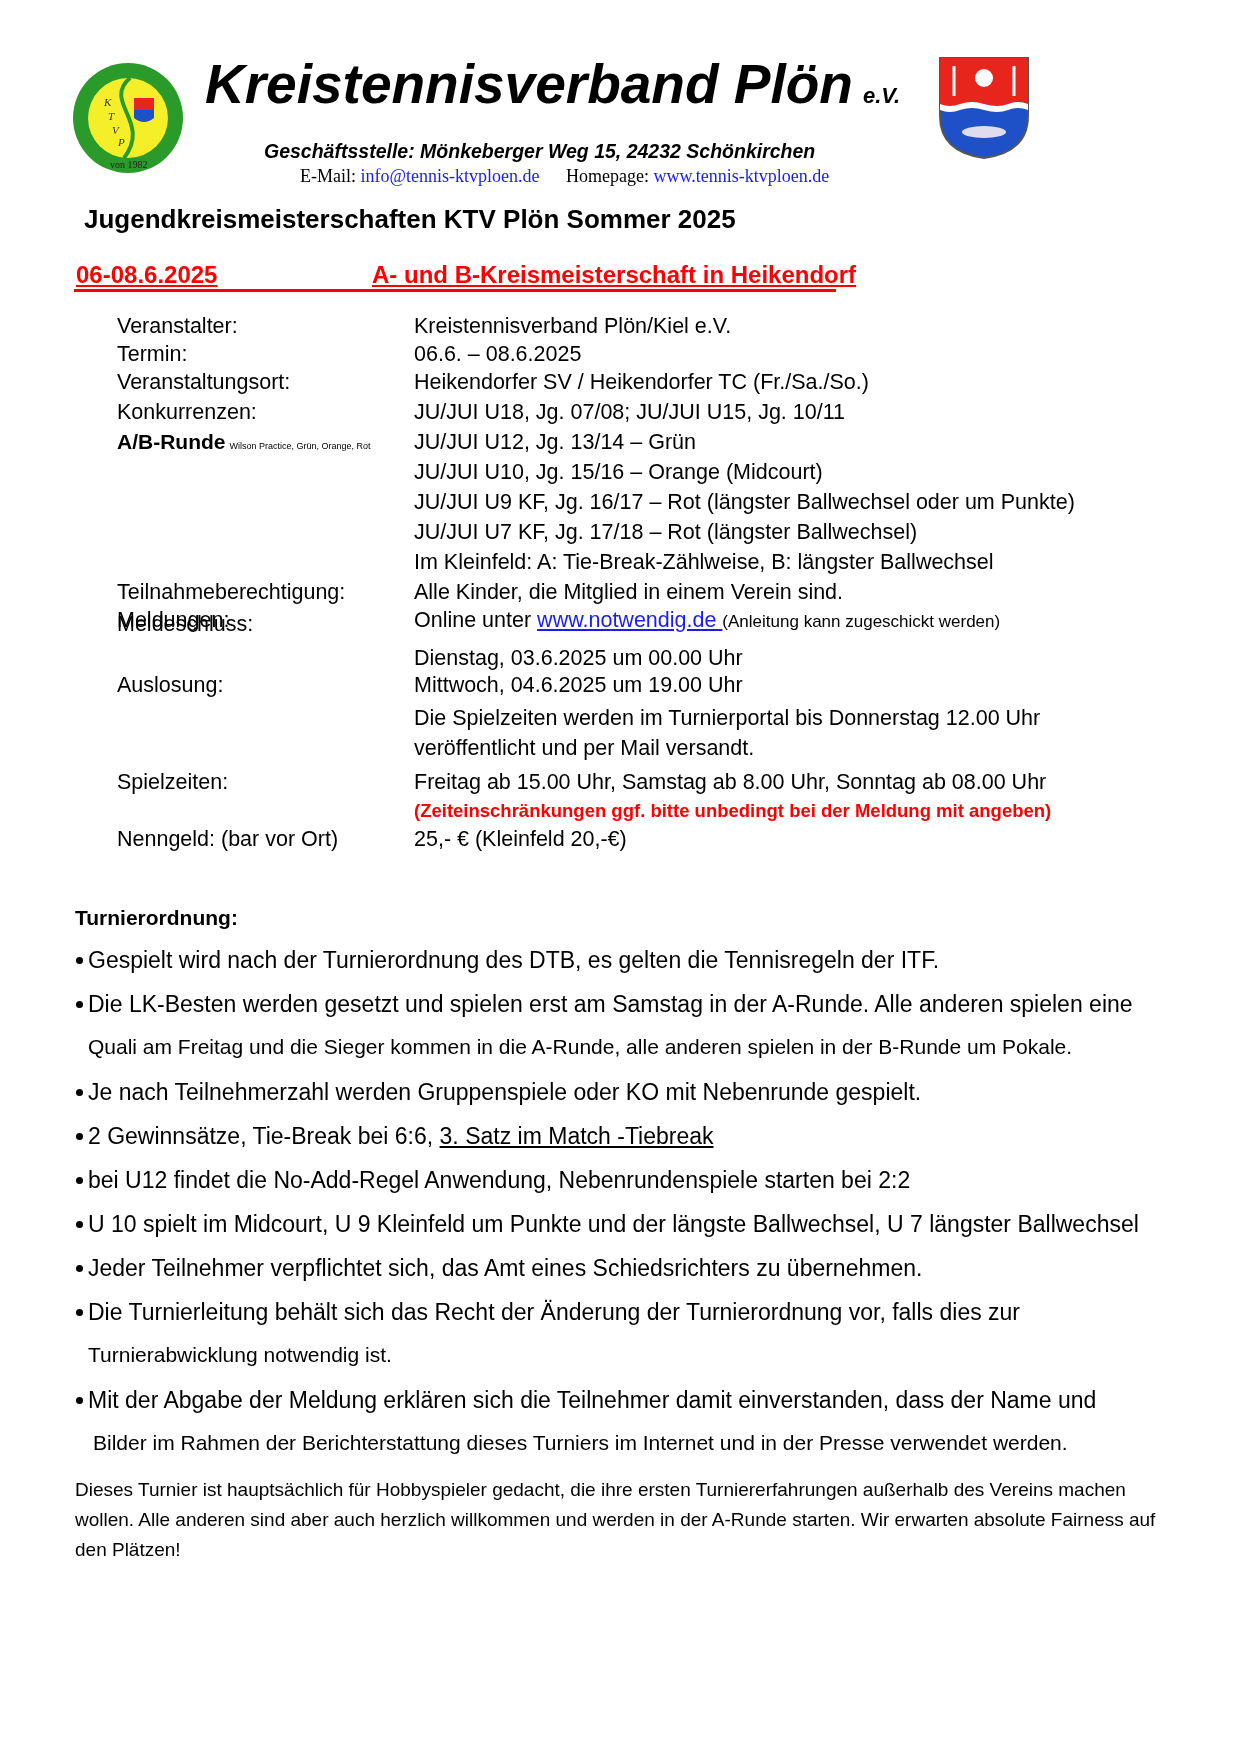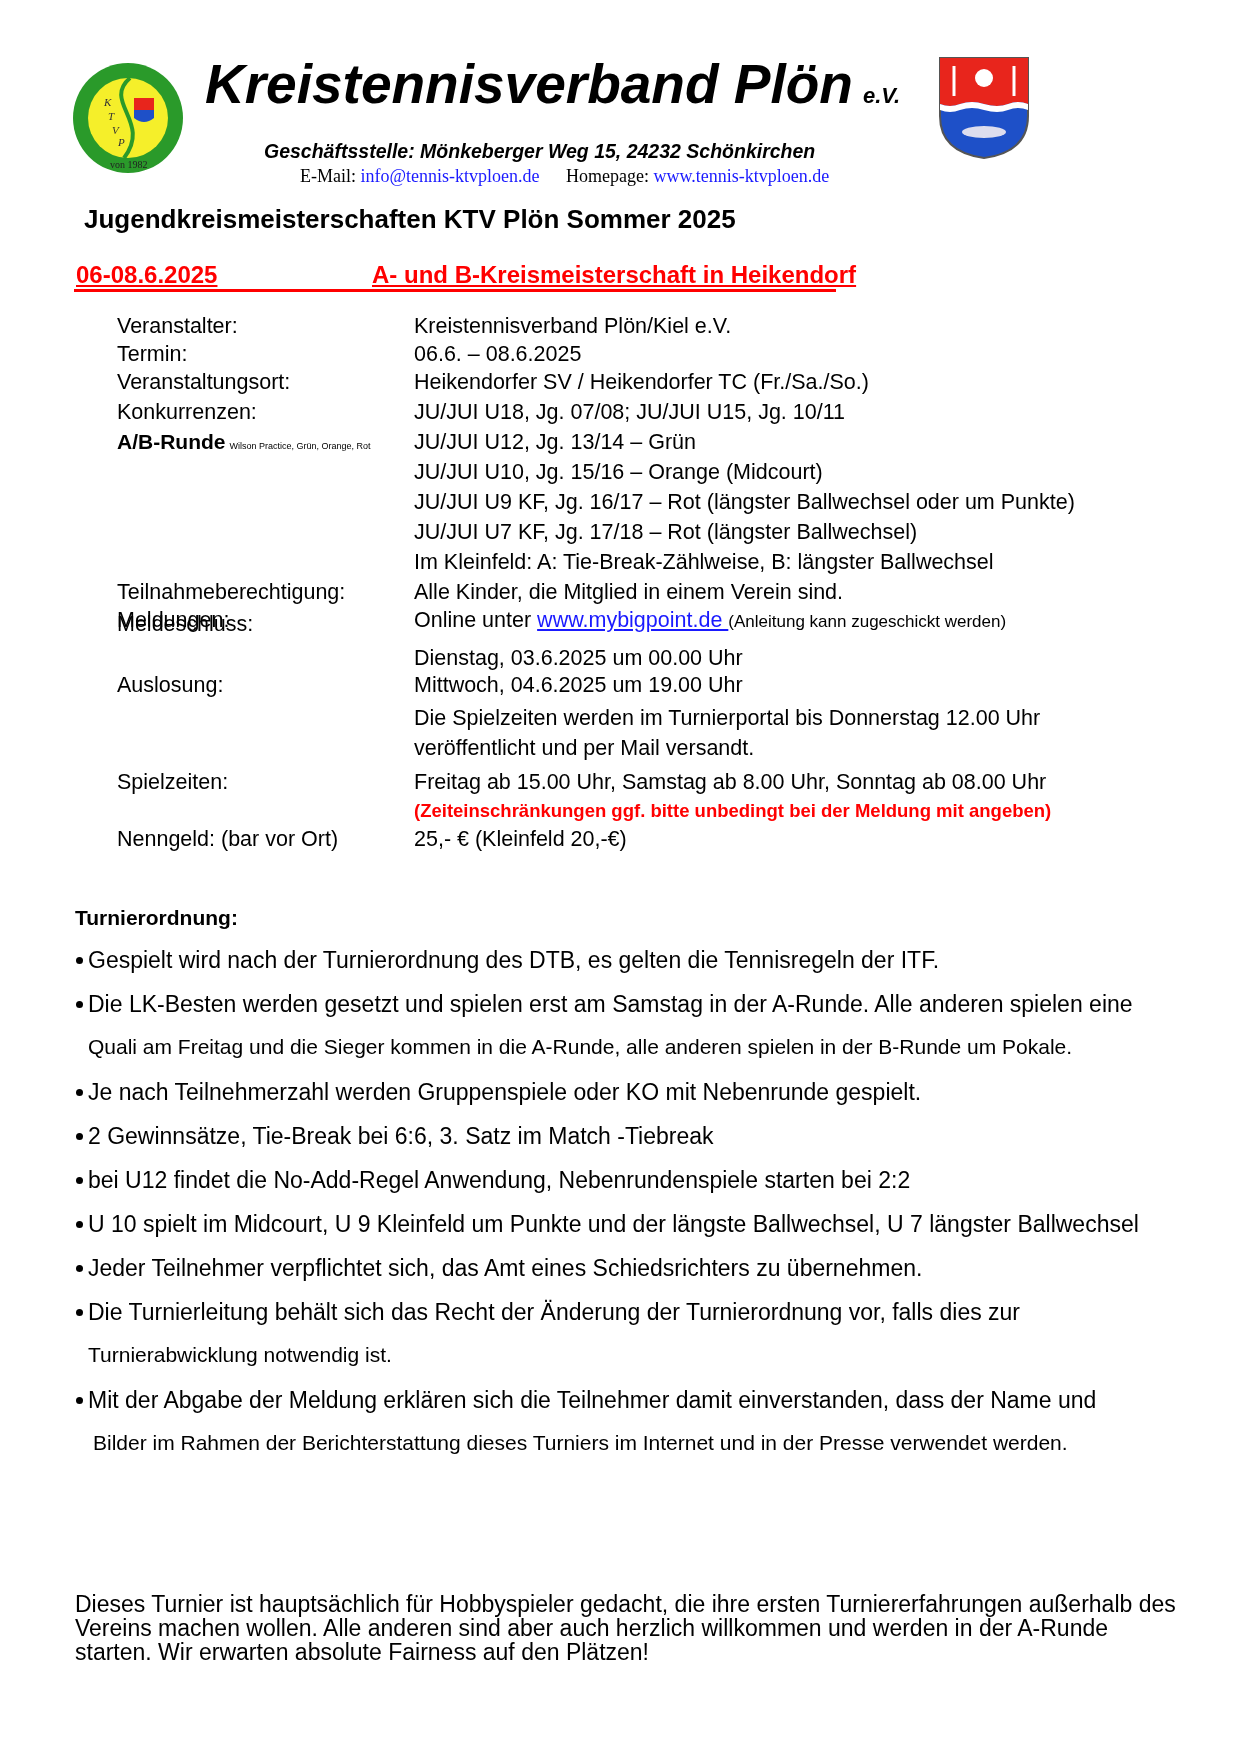--- a/index.html
+++ b/index.html
@@ -31,23 +31,23 @@
     .ab-runde { font-weight: bold; font-size: 21px; }
     .ab-small { font-size: 9px; font-weight: normal; margin-left: 4px; }
     .info-value a { color: #1a1aff; text-decoration: underline; }
     .info-value .note { font-size: 17px; }
     .red-note { color: #ff0000; font-weight: bold; font-size: 18.5px; }
 
     .section-heading { left: 75px; top: 906px; font-size: 21px; font-weight: bold; }
     .bullet { position: absolute; left: 76px; font-size: 23px; white-space: nowrap; }
     .bullet .dot { display: inline-block; width: 7px; height: 7px; border-radius: 50%; background: #000; vertical-align: middle; margin-right: 5px; margin-top: -3px; }
     .bullet-cont { position: absolute; left: 88px; font-size: 21px; white-space: nowrap; }
-    .u { }
+    .u { text-decoration: underline; }
 
-    .closing { left: 75px; top: 1592px; font-size: 23px; line-height: 24px; width: 1110px; }
+    .closing { left: 75px; top: 1475px; font-size: 19px; line-height: 30px; width: 1110px; }
   </style>
 </head>
 <body>
 
 <div class="abs logo-left">
   <svg width="112" height="112" viewBox="0 0 112 112">
     <circle cx="56" cy="56" r="55" fill="#2a9a2a"></circle>
     <circle cx="56" cy="56" r="40" fill="#f5ef2a"></circle>
     <path d="M58 16 C 30 40, 80 60, 52 96" stroke="#2a9a2a" stroke-width="4" fill="none"></path>
     <rect x="62" y="36" width="20" height="12" fill="#e8251c"></rect>
@@ -111,21 +111,21 @@
 <div class="info-value" style="top:460px">JU/JUI U10, Jg. 15/16 – Orange (Midcourt)</div>
 <div class="info-value" style="top:490px">JU/JUI U9 KF, Jg. 16/17 – Rot (längster Ballwechsel oder um Punkte)</div>
 <div class="info-value" style="top:520px">JU/JUI U7 KF, Jg. 17/18 – Rot (längster Ballwechsel)</div>
 <div class="info-value" style="top:550px">Im Kleinfeld: A: Tie-Break-Zählweise, B: längster Ballwechsel</div>
 
 <div class="info-label" style="top:580px">Teilnahmeberechtigung:</div>
 <div class="info-value" style="top:580px">Alle Kinder, die Mitglied in einem Verein sind.</div>
 
 <div class="info-label" style="top:608px">Meldungen:</div>
 <div class="info-value" style="top:608px">
-  <span>Online unter </span><a>www.mybigpoint.de </a><span class="note">(Anleitung kann zugeschickt werden)</span>
+  <span>Online unter </span><a>www.notwendig.de </a><span class="note">(Anleitung kann zugeschickt werden)</span>
 </div>
 
 <div class="info-label" style="top:612px">Meldeschluss:</div>
 <div class="info-value" style="top:646px">Dienstag, 03.6.2025 um 00.00 Uhr</div>
 
 <div class="info-label" style="top:673px">Auslosung:</div>
 <div class="info-value" style="top:673px">Mittwoch, 04.6.2025 um 19.00 Uhr</div>
 <div class="info-value" style="top:706px">Die Spielzeiten werden im Turnierportal bis Donnerstag 12.00 Uhr</div>
 <div class="info-value" style="top:736px">veröffentlicht und per Mail versandt.</div>
 

